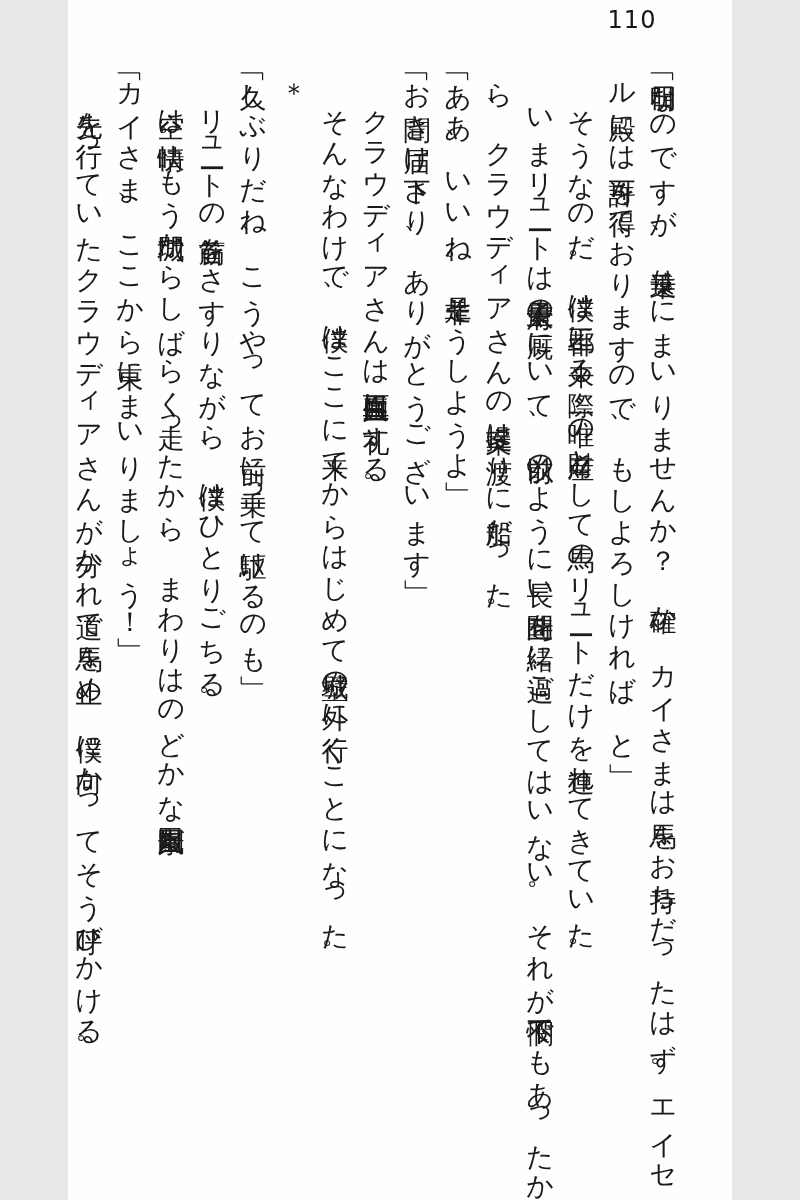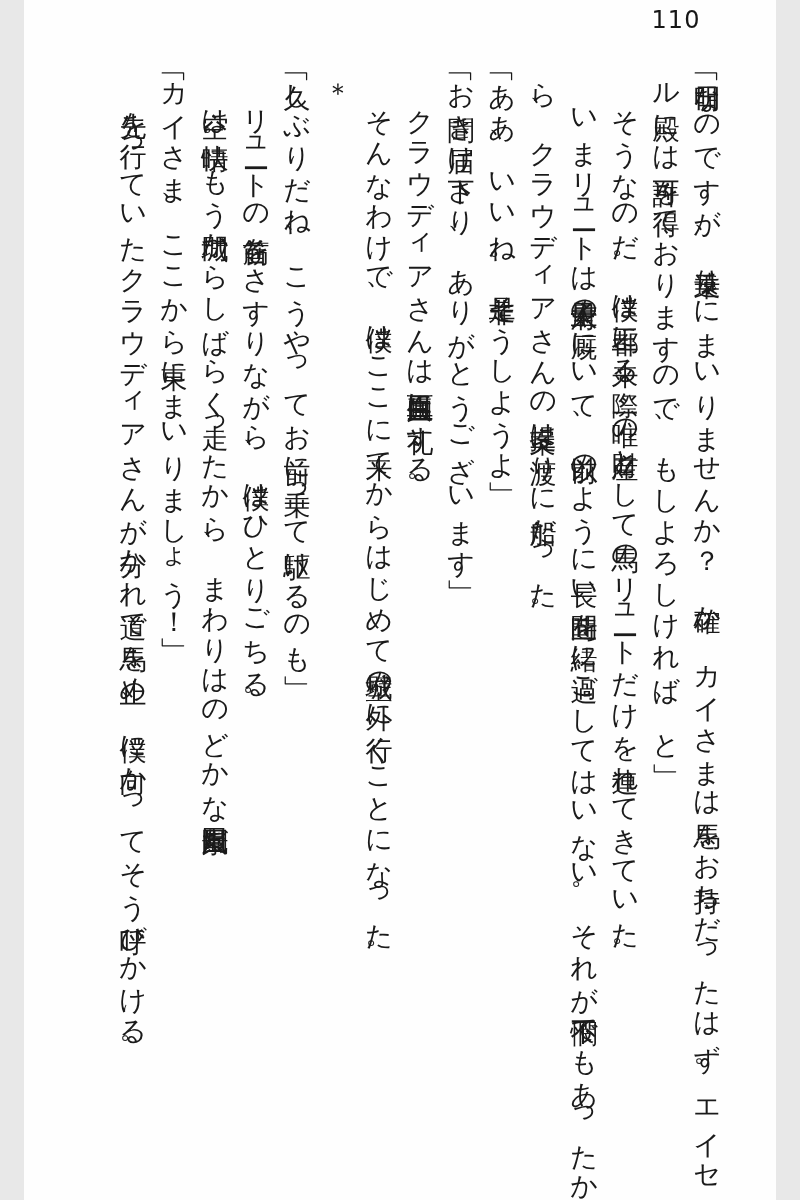--- a/index.html
+++ b/index.html
@@ -2,21 +2,21 @@
 <html lang="ja"><head>
 <meta charset="utf-8">
 <style>
   html, body {
     margin: 0;
     padding: 0;
     background: #e8e8e8;
   }
   .book-page {
     position: relative;
-    width: 752px;
+    width: 664px;
     height: 1200px;
     margin: 0 auto;
     background: #fefefe;
     overflow: hidden;
     font-family: "DejaVu Serif", "Liberation Serif", serif;
   }
   .page-number {
     position: absolute;
     top: 6px;
     right: 50px;

